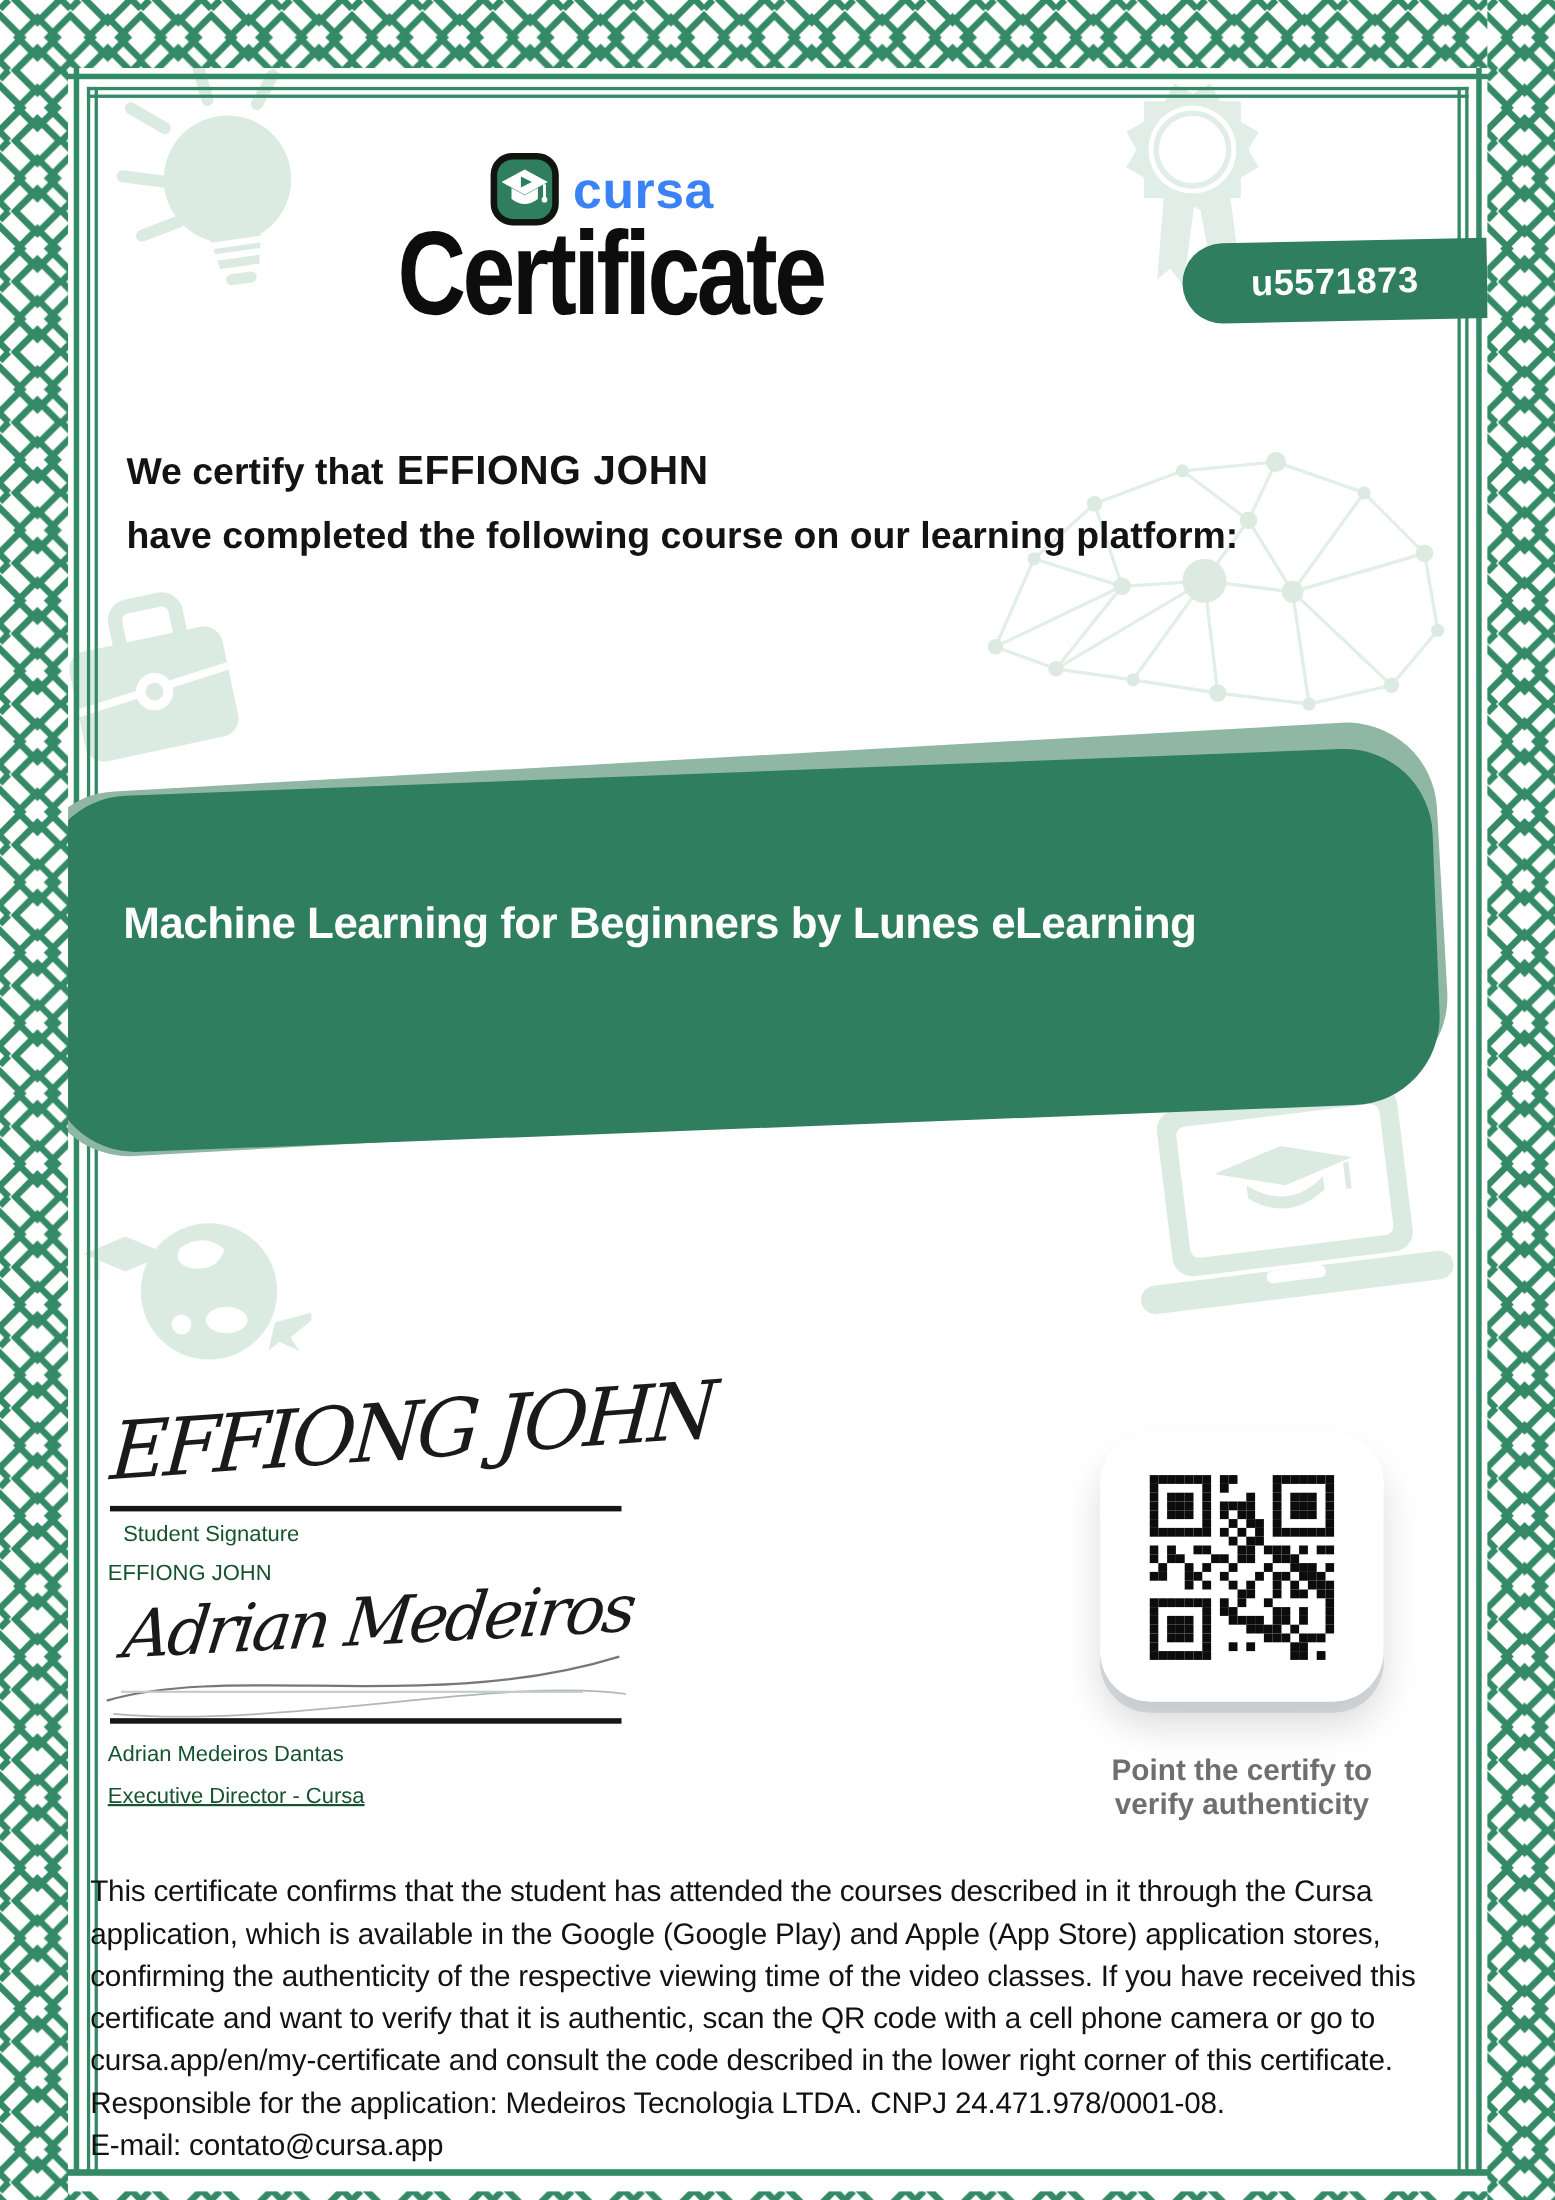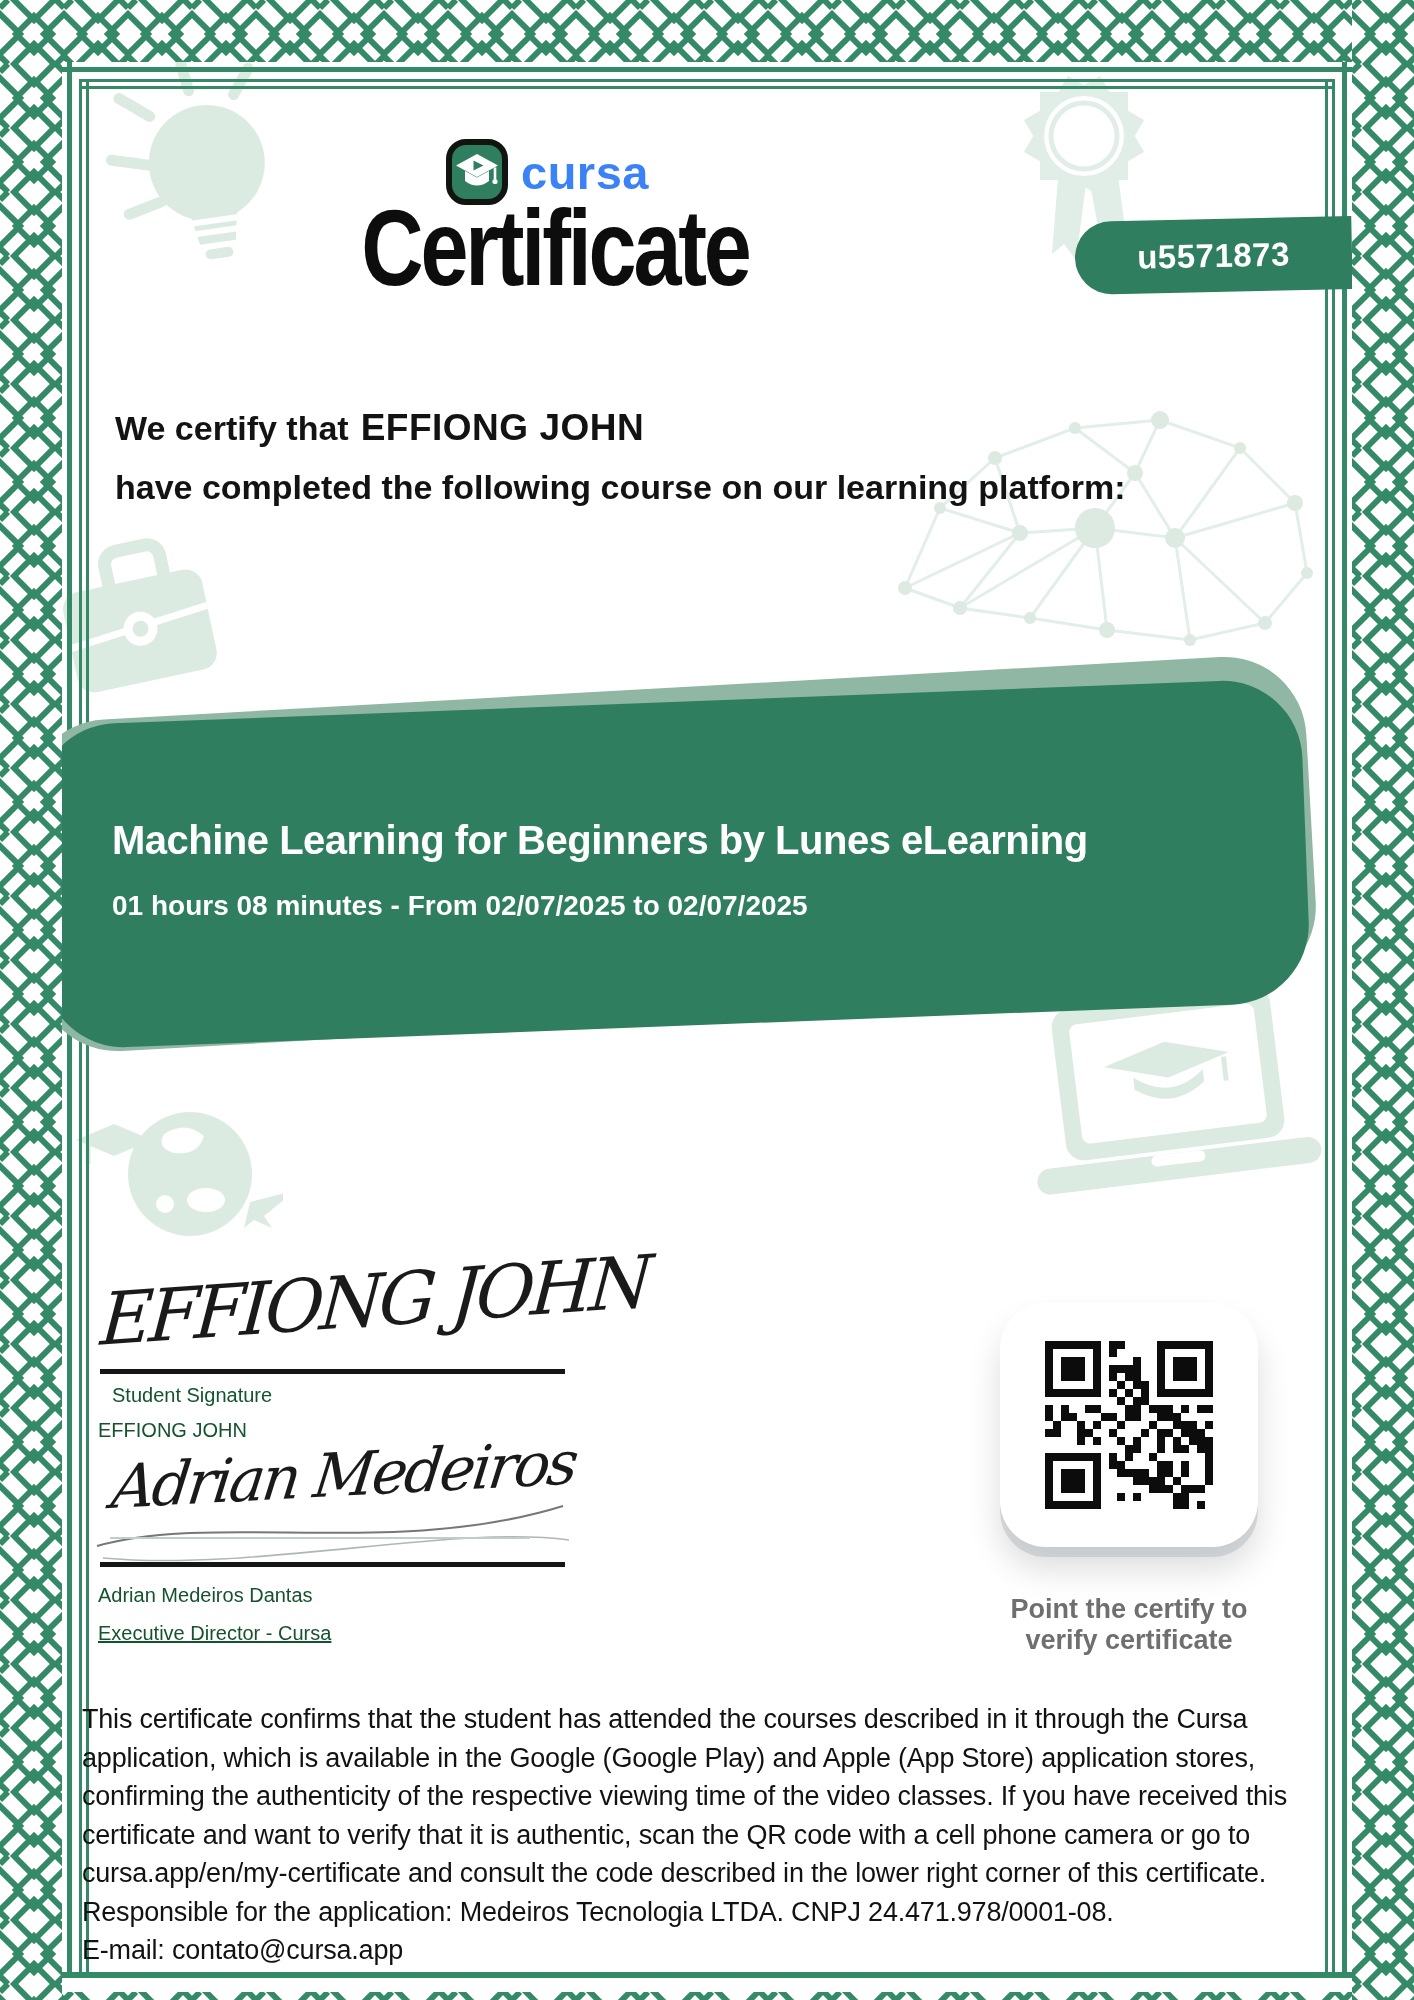--- a/index.html
+++ b/index.html
@@ -220,21 +220,20 @@
       <path d="M120 84 q35 28 70 0 l0 12 q-35 26 -70 0 z" fill="#dcebe2"></path>
       <path d="M212 74 L212 98" stroke="#dcebe2" stroke-width="5"></path>
       <rect x="12" y="164" width="286" height="26" rx="13" fill="#dcebe2"></rect>
       <rect x="128" y="164" width="54" height="11" rx="5" fill="#ffffff"></rect>
     </g>
   </svg>
 
   <div class="banner-sage"></div>
   <div class="banner-main"></div>
   <div class="course-title">Machine Learning for Beginners by Lunes eLearning</div>
-  <div class="course-details">01 hours 08 minutes - From 02/07/2025 to 02/07/2025</div>
 
   <div class="logo-row">
     <svg width="64" height="68" viewBox="0 0 64 68">
       <rect x="4" y="4" width="56" height="60" rx="17" fill="#2f7e60" stroke="#10150f" stroke-width="6"></rect>
       <polygon points="32,16 53,27.5 32,39 11,27.5" fill="#ffffff"></polygon>
       <polygon points="28.5,22.5 38.5,27.5 28.5,32.5" fill="#2f7e60"></polygon>
       <path d="M20 33 L20 43 Q32 52 44 43 L44 33 L32 39.5 Z" fill="#ffffff"></path>
       <path d="M50 29.5 L50 41" stroke="#ffffff" stroke-width="2.6"></path>
       <circle cx="50" cy="43.5" r="2.6" fill="#ffffff"></circle>
     </svg>
@@ -478,21 +477,21 @@
         <rect x="32" y="160" width="8" height="8" fill="#0c0c0c"></rect>
         <rect x="40" y="160" width="8" height="8" fill="#0c0c0c"></rect>
         <rect x="48" y="160" width="8" height="8" fill="#0c0c0c"></rect>
         <rect x="128" y="160" width="8" height="8" fill="#0c0c0c"></rect>
         <rect x="136" y="160" width="8" height="8" fill="#0c0c0c"></rect>
         <rect x="152" y="160" width="8" height="8" fill="#0c0c0c"></rect>
       </svg>
   </div>
   <div class="qr-caption">
     <span>Point the certify to</span><br>
-    <span>verify certificate</span>
+    <span>verify authenticity</span>
   </div>
 
   <div class="footer">
     <div>This certificate confirms that the student has attended the courses described in it through the Cursa application, which is available in the Google (Google Play) and Apple (App Store) application stores, confirming the authenticity of the respective viewing time of the video classes. If you have received this certificate and want to verify that it is authentic, scan the QR code with a cell phone camera or go to cursa.app/en/my-certificate and consult the code described in the lower right corner of this certificate.</div>
     <div>Responsible for the application: Medeiros Tecnologia LTDA. CNPJ 24.471.978/0001-08.</div>
     <div>E-mail: contato@cursa.app</div>
   </div>
 
 </div>
 

